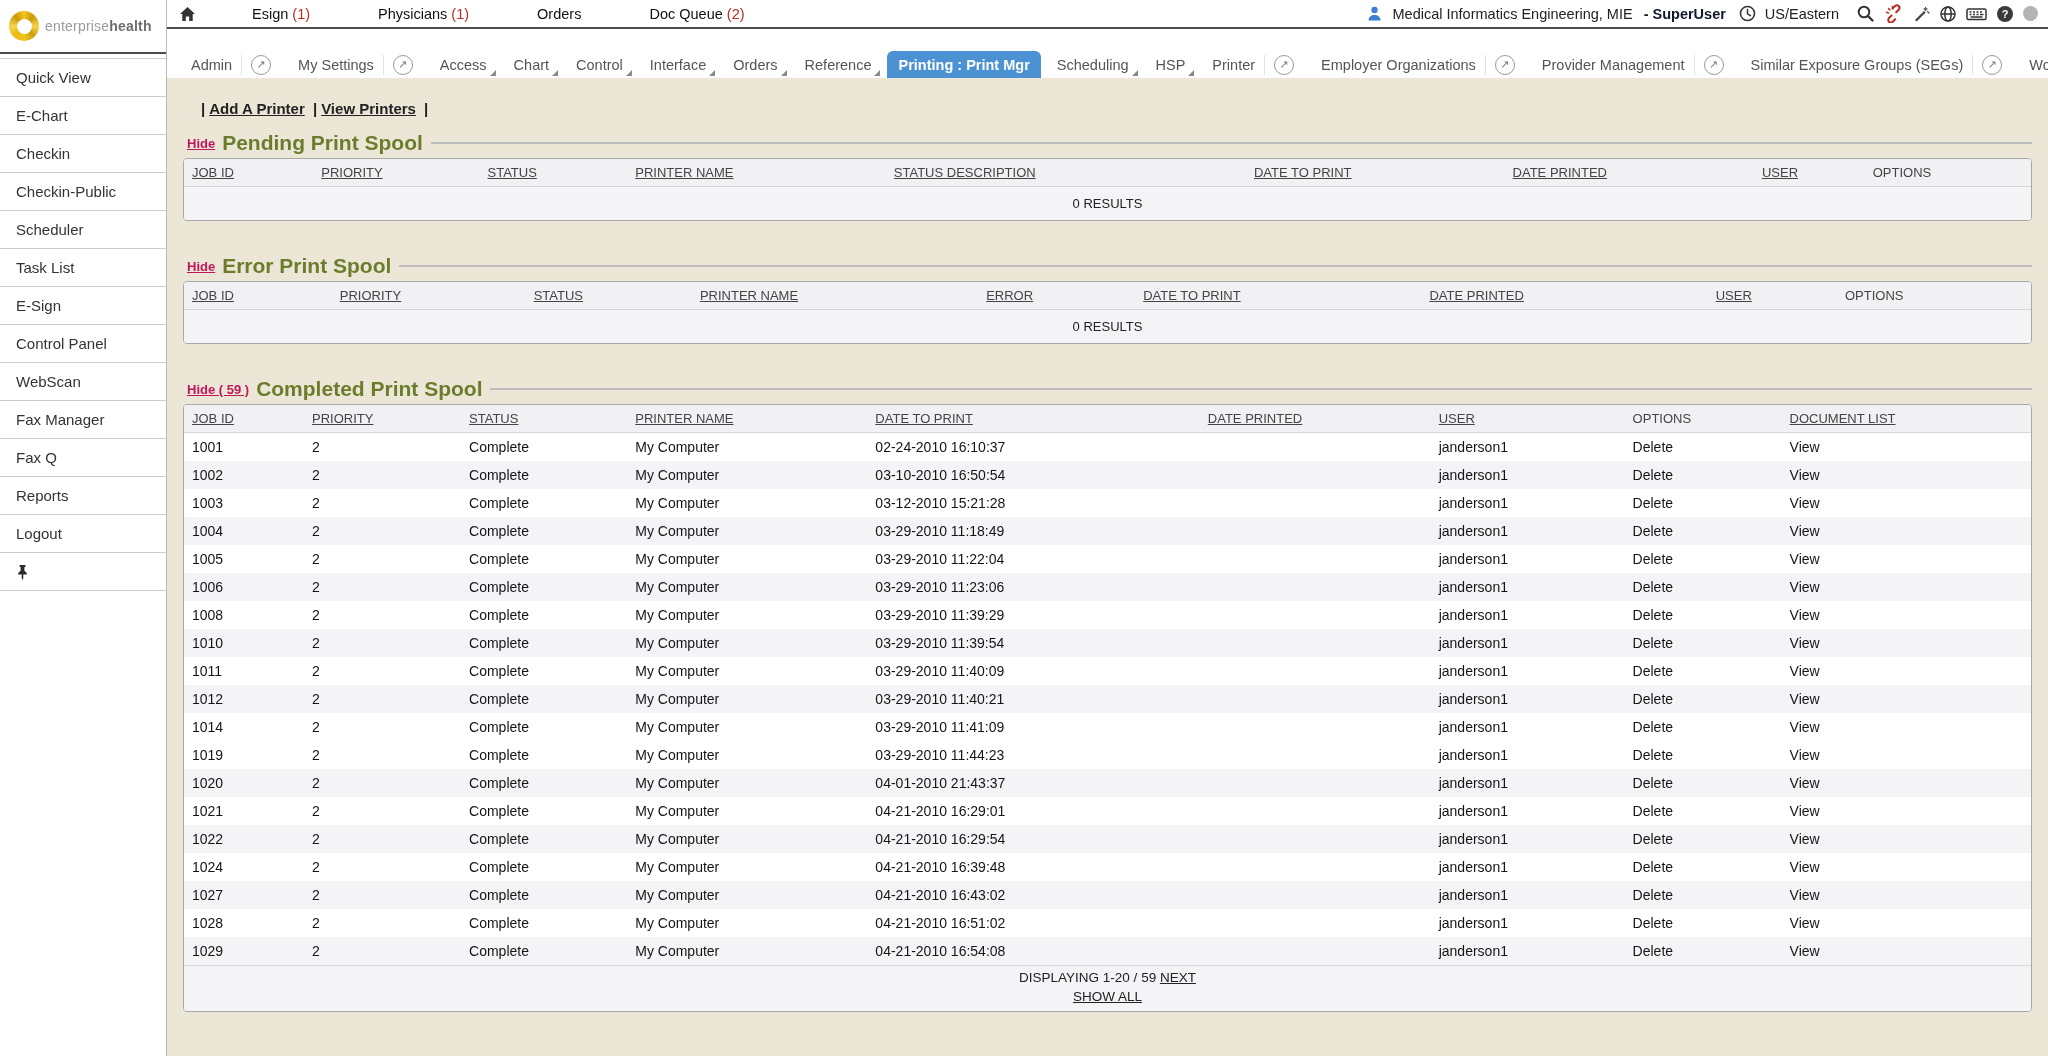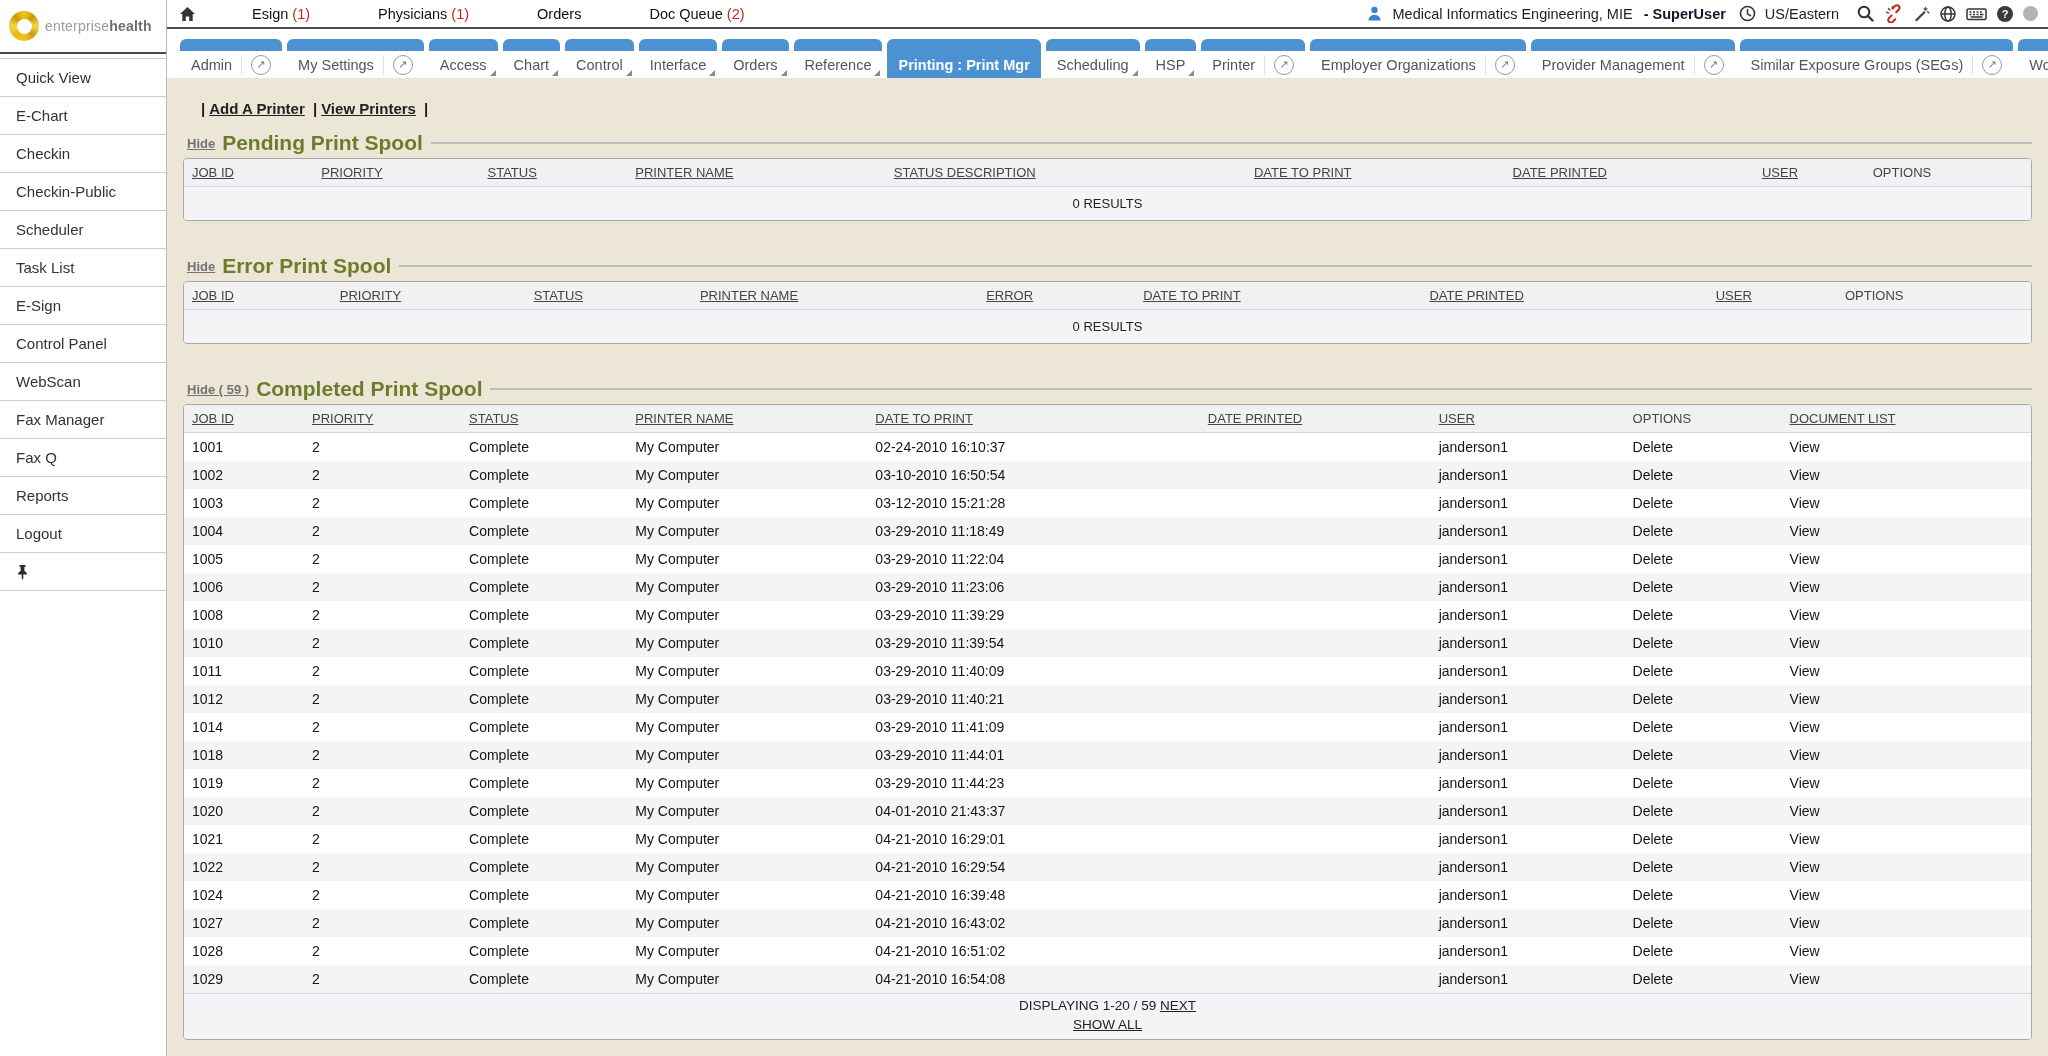--- a/index.html
+++ b/index.html
@@ -28,39 +28,39 @@
   .topnav-item{cursor:pointer;white-space:nowrap;margin-left:48px;}
   .topnav-item .count{color:#b92d21;}
   .topbar-right{margin-left:auto;display:flex;align-items:center;gap:9px;font-size:14.5px;color:#222;white-space:nowrap;}
   .org{color:#222;}
   .role{font-weight:bold;color:#0f172a;margin:0 4px 0 2px;}
   .icon{display:inline-flex;align-items:center;justify-content:center;flex:none;}
   .status-dot{width:15px;height:15px;border-radius:50%;background:#b4b4b4;}
 
   
   .tabbar{height:49px;background:#fff;display:flex;align-items:flex-end;gap:5px;padding-left:13px;overflow:hidden;}
-  .tab{display:flex;flex-direction:column;border-radius:6px 6px 0 0;cursor:pointer;flex:none;}
+  .tab{display:flex;flex-direction:row;border-radius:6px 6px 0 0;cursor:pointer;flex:none;}
   .tab-cap{height:12px;background:#4c92d2;border-radius:6px 6px 0 0;}
   .tab-body{height:27px;display:flex;align-items:center;padding:0 11px;font-size:14.5px;color:#555;background:#fff;position:relative;}
   .tab.active{background:#4c92d2;}
   .tab.active .tab-cap{background:transparent;}
   .tab.active .tab-body{background:transparent;color:#fff;font-weight:bold;}
   .tab.corner .tab-body::after{content:"";position:absolute;right:2px;bottom:2px;width:0;height:0;
     border-left:6px solid transparent;border-bottom:6px solid #8a8a8a;}
   .arrow-wrap{border-left:1px solid #e2e2e2;margin-left:9px;padding-left:9px;display:flex;align-items:center;}
   .arrow-circle{width:18px;height:18px;border:1px solid #999;border-radius:50%;display:flex;align-items:center;justify-content:center;font-size:11px;color:#777;}
 
   
   .content{flex:1;background:#ece6d7;padding:16px 16px 0 16px;overflow:hidden;}
   .actions-row{font-size:15px;font-weight:bold;color:#222;margin:6px 0 14px 14px;}
   .actions-row a{color:#222;text-decoration:underline;cursor:pointer;}
   .actions-row .pipe{text-decoration:none;margin:0 4px;}
 
   .legend{display:flex;align-items:center;margin:0 0 3px 4px;}
-  .hide-link{font-size:13px;font-weight:bold;color:#737373;text-decoration:underline;margin-right:7px;cursor:pointer;white-space:nowrap;}
+  .hide-link{font-size:13px;font-weight:bold;color:#be185d;text-decoration:underline;margin-right:7px;cursor:pointer;white-space:nowrap;}
   .legend-title{font-size:21px;font-weight:bold;color:#6b7d2c;white-space:nowrap;}
   .legend-rule{flex:1;height:2px;background:#bdbdbd;margin-left:8px;}
 
   .table-wrap{border:1px solid #a8a8a8;border-radius:4px;overflow:hidden;background:#fff;margin:2px 0 0 0;}
   .sect-gap{height:33px;}
   table.spool{width:100%;border-collapse:collapse;font-size:14px;color:#141414;table-layout:fixed;}
   table.spool th{background:#f1f1f4;font-size:13px;color:#444;font-weight:normal;text-align:left;padding:6px 8px;border-bottom:1px solid #d5d5da;white-space:nowrap;}
   table.spool th .sort-label{text-decoration:underline;cursor:pointer;}
   table.spool td{padding:6px 8px;white-space:nowrap;overflow:hidden;}
   tr.alt{background:#f4f4f7;}
@@ -556,31 +556,20 @@
                 <td>1014</td>
                 <td>2</td>
                 <td>Complete</td>
                 <td>My Computer</td>
                 <td>03-29-2010 11:41:09</td>
                 <td></td>
                 <td>janderson1</td>
                 <td class="action-cell">Delete</td>
                 <td class="action-cell">View</td>
               </tr>
-              <tr class="alt">
-                <td>1018</td>
-                <td>2</td>
-                <td>Complete</td>
-                <td>My Computer</td>
-                <td>03-29-2010 11:44:01</td>
-                <td></td>
-                <td>janderson1</td>
-                <td class="action-cell">Delete</td>
-                <td class="action-cell">View</td>
-              </tr>
               <tr>
                 <td>1019</td>
                 <td>2</td>
                 <td>Complete</td>
                 <td>My Computer</td>
                 <td>03-29-2010 11:44:23</td>
                 <td></td>
                 <td>janderson1</td>
                 <td class="action-cell">Delete</td>
                 <td class="action-cell">View</td>

